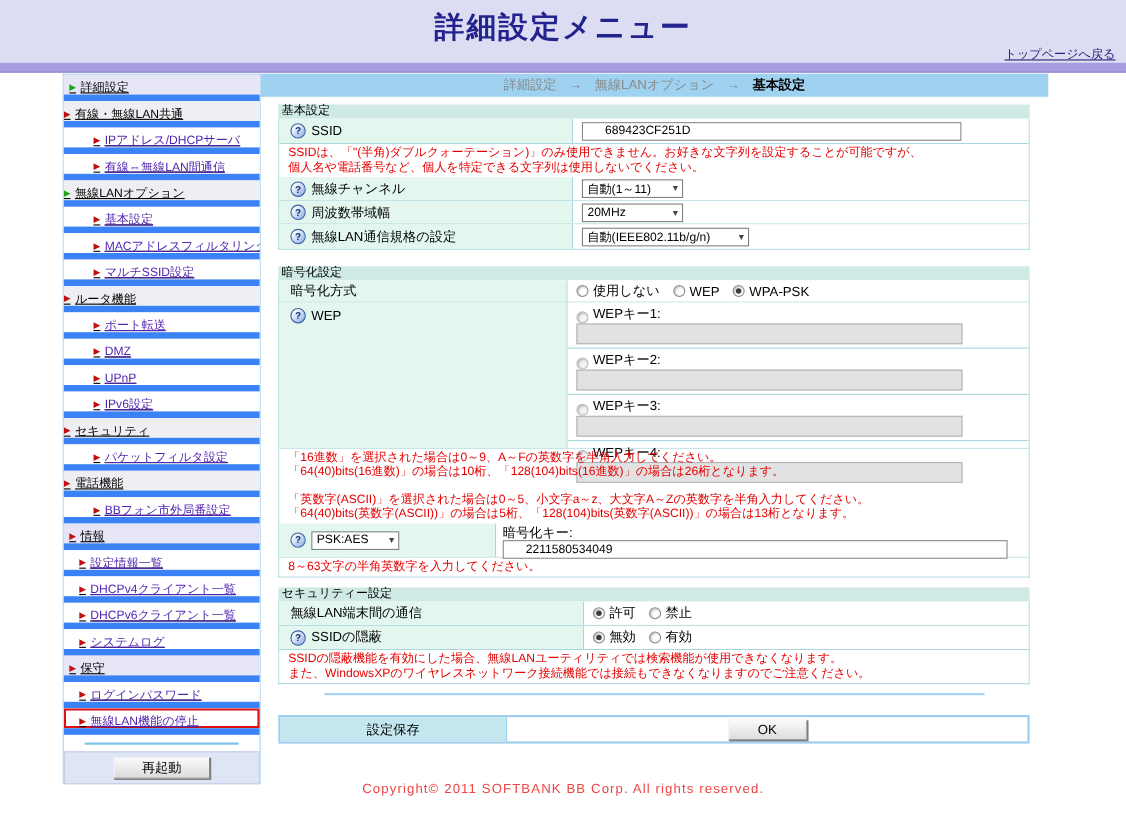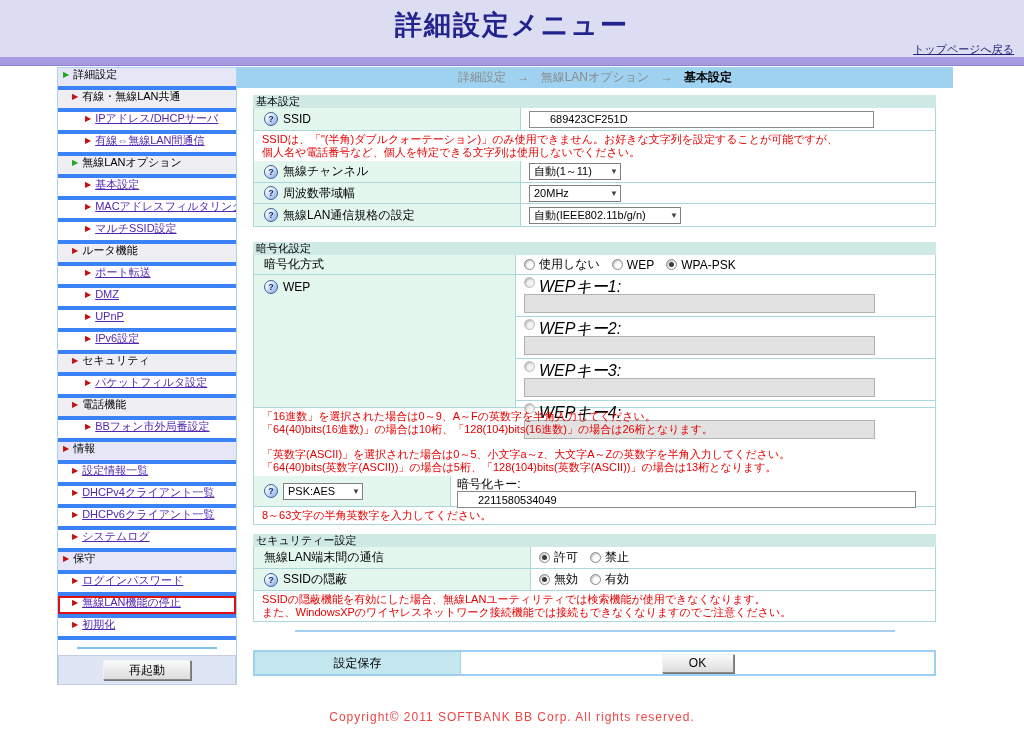--- a/index.html
+++ b/index.html
@@ -18,26 +18,26 @@
     border-bottom:1px solid #8f82cc;}
   
   .crumb{position:absolute;left:237px;top:67px;width:716px;height:21px;background:#9ed2f0;
     font-size:12px;line-height:21px;text-align:center;color:#8a8a8a;}
   .crumb .sep{margin:0 8px;color:#8a8a8a;}
   .crumb .cur{color:#000;font-weight:bold;}
   
   .sidebar{position:absolute;left:57px;top:67px;width:180px;
     border-left:1px solid #a8d4f0;border-right:1px solid #a8d4f0;border-top:1px solid #a8d4f0;
     box-sizing:border-box;background:#fff;}
-  .sb-item{height:18px;line-height:12px;border-bottom:4px solid #3b82f6;font-size:11px;
-    white-space:nowrap;overflow:hidden;cursor:pointer;}
+  .sb-item{height:18px;line-height:24px;border-bottom:6px solid #3b82f6;font-size:11px;
+    white-space:nowrap;overflow:hidden;cursor:pointer;text-decoration:underline;}
   .sb-item .arrow{font-size:8px;margin-right:4px;vertical-align:1px;}
   .arrow.green{color:#1fa51f;} .arrow.red{color:#c11010;}
   .sb-item.sec{background:#e6e6f7;padding-left:5px;color:#000;}
-  .sb-item.sub{background:#efeff3;padding-left:14px;color:#000;}
+  .sb-item.sub{background:#efeff3;color:#000;}
   .sb-item.lnk{background:#fff;}
   .sb-item.lnk .sb-label{color:#5226b0;text-decoration:underline;}
   .ind1{padding-left:14px;} .ind2{padding-left:27px;}
   .sb-item.hl{box-shadow:inset 0 0 0 2px #dd1111;}
   .sb-line{margin:7px auto 0 auto;width:140px;height:2px;background:#7ec2ee;}
   .sb-restart{margin-top:6px;height:30px;background:#dee6f6;border:1px solid #c4cde4;
     box-sizing:border-box;display:flex;align-items:center;justify-content:center;}
   .btn{font-family:inherit;font-size:12px;color:#000;background:linear-gradient(#fafafa,#dcdcdc);
     border:1px solid #8a8a8a;border-top-color:#f2f2f2;border-left-color:#f2f2f2;
     box-shadow:1px 1px 0 #777;cursor:pointer;}
@@ -76,21 +76,21 @@
   .fselect.dis::after{color:#999;}
   .radio{width:11px;height:11px;border-radius:50%;border:1px solid #8a8a8a;background:#fff;
     display:inline-block;box-sizing:border-box;margin-right:4px;flex:none;
     box-shadow:inset 1px 1px 2px rgba(0,0,0,.28);cursor:pointer;}
   .radio.checked::after{content:"";display:block;width:5px;height:5px;border-radius:50%;
     background:#3c3c3c;margin:2px;}
   .radio.dis{border-color:#bcbcbc;background:#f3f3f3;cursor:default;}
   .ropt{display:inline-flex;align-items:center;margin-right:12px;font-size:12px;color:#000;}
   .wk-group{border-bottom:1px solid #a9d7dc;padding:2px 0 3px 0;}
   .wk-group:last-child{border-bottom:none;}
-  .wk-label{display:flex;align-items:flex-start;font-size:16px;padding-left:8px;height:17px;color:#000;font-style:italic;}
+  .wk-label{display:flex;align-items:flex-end;font-size:12px;padding-left:8px;height:17px;color:#000;}
   .wk-field{padding-left:8px;}
   .psk-label{font-size:12px;color:#000;line-height:14px;}
   .hline{position:absolute;left:295px;top:630px;width:600px;height:2px;background:#a6cff2;}
   .saverow{position:absolute;left:253px;top:650px;width:683px;height:26px;
     border:2px solid #9fcfef;box-sizing:border-box;display:flex;background:#fff;}
   .save-l{width:205px;flex:none;background:#c4e7ef;display:flex;align-items:center;
     justify-content:center;font-size:12px;color:#000;border-right:1px solid #9fcfef;}
   .save-r{flex:1;display:flex;align-items:center;justify-content:center;}
   .btn.ok{width:72px;height:19px;}
   .footer{position:absolute;left:0;top:710px;width:1024px;text-align:center;
@@ -132,21 +132,20 @@
   <div class="sb-item sub"><span class="arrow red">▶</span><span class="sb-label">電話機能</span></div>
   <div class="sb-item lnk ind2"><span class="arrow red">▶</span><span class="sb-label">BBフォン市外局番設定</span></div>
   <div class="sb-item sec"><span class="arrow red">▶</span><span class="sb-label">情報</span></div>
   <div class="sb-item lnk ind1"><span class="arrow red">▶</span><span class="sb-label">設定情報一覧</span></div>
   <div class="sb-item lnk ind1"><span class="arrow red">▶</span><span class="sb-label">DHCPv4クライアント一覧</span></div>
   <div class="sb-item lnk ind1"><span class="arrow red">▶</span><span class="sb-label">DHCPv6クライアント一覧</span></div>
   <div class="sb-item lnk ind1"><span class="arrow red">▶</span><span class="sb-label">システムログ</span></div>
   <div class="sb-item sec"><span class="arrow red">▶</span><span class="sb-label">保守</span></div>
   <div class="sb-item lnk ind1"><span class="arrow red">▶</span><span class="sb-label">ログインパスワード</span></div>
   <div class="sb-item lnk ind1 hl"><span class="arrow red">▶</span><span class="sb-label">無線LAN機能の停止</span></div>
-  <div class="sb-item lnk ind1"><span class="arrow red">▶</span><span class="sb-label">初期化</span></div>
   <div class="sb-line"></div>
   <div class="sb-restart">
     <button class="btn restart">再起動</button>
   </div>
 </div>
 
 <div class="main">
 
   <div class="caption">基本設定</div>
   <div class="tbl">

